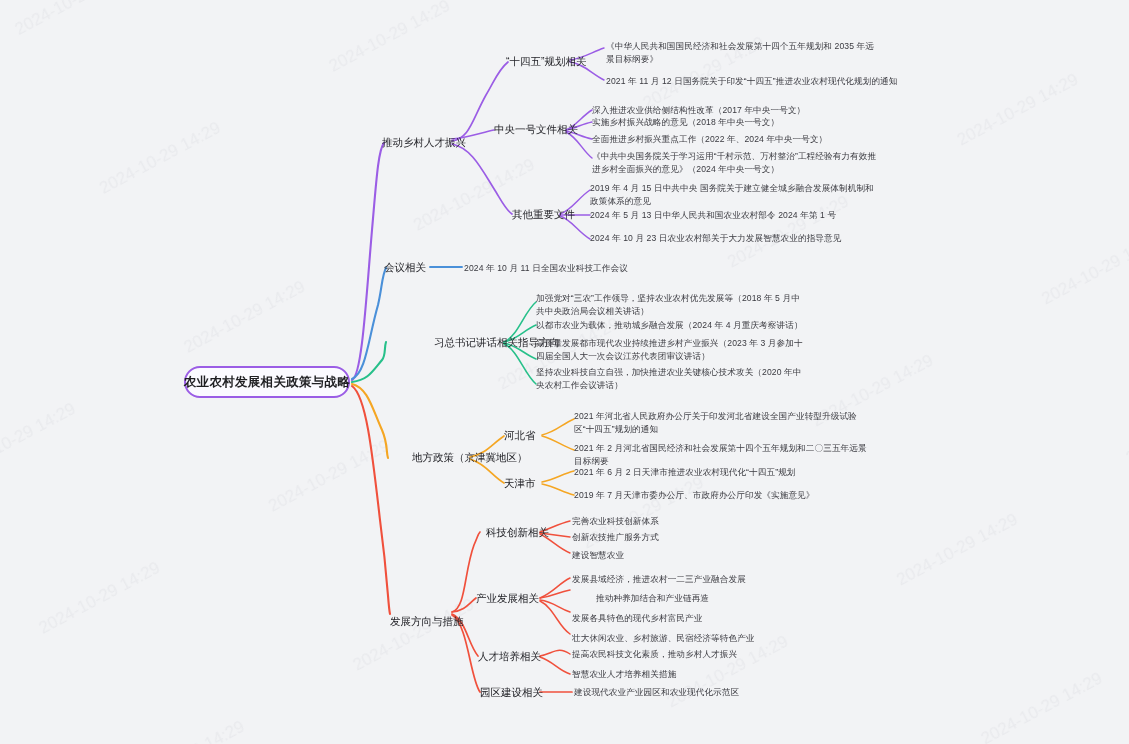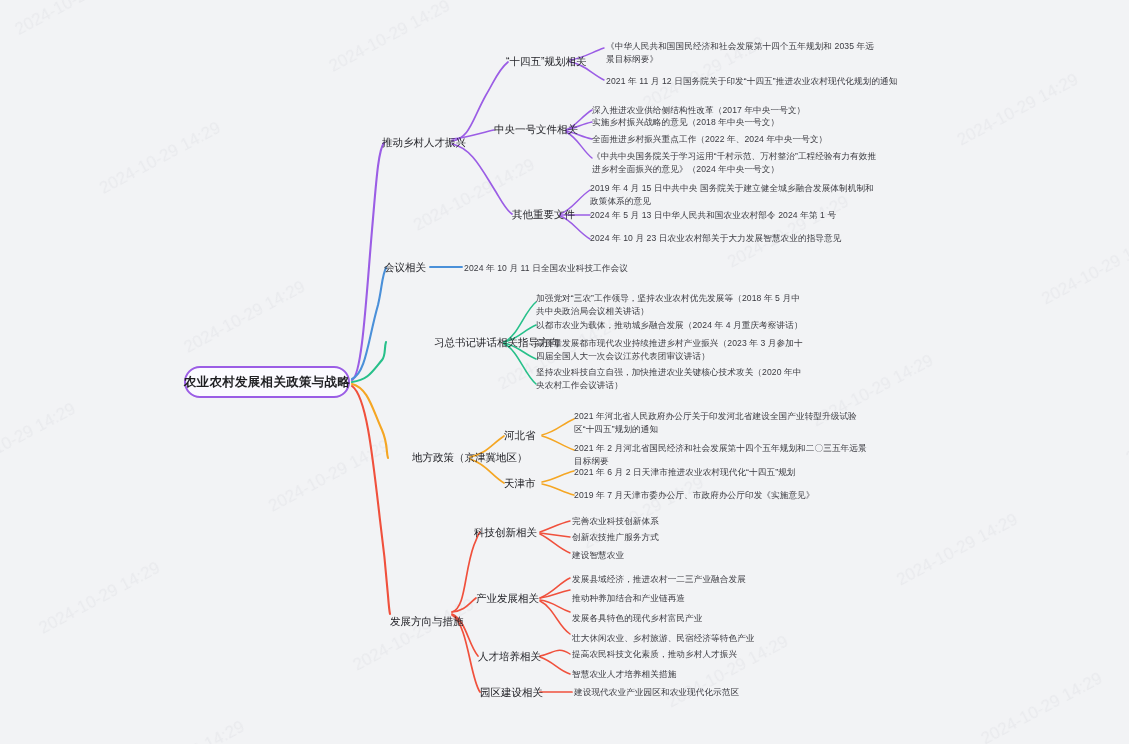--- a/index.html
+++ b/index.html
@@ -178,28 +178,28 @@
   <div class="node branch-label" style="left:504px; top:428px;">河北省</div>
   <div class="leaf wrap" style="left:574px; top:410px; width:290px;">2021 年河北省人民政府办公厅关于印发河北省建设全国产业转型升级试验区“十四五”规划的通知</div>
   <div class="leaf wrap" style="left:574px; top:442px; width:294px;">2021 年 2 月河北省国民经济和社会发展第十四个五年规划和二〇三五年远景目标纲要</div>
 
   <div class="node branch-label" style="left:504px; top:476px;">天津市</div>
   <div class="leaf" style="left:574px; top:466px;">2021 年 6 月 2 日天津市推进农业农村现代化“十四五”规划</div>
   <div class="leaf" style="left:574px; top:489px;">2019 年 7 月天津市委办公厅、市政府办公厅印发《实施意见》</div>
 
   <div class="node branch-label" style="left:390px; top:606px;margin-top:8px;">发展方向与措施</div>
 
-  <div class="node branch-label" style="left:468px; top:525px;padding-left:6px;">科技创新相关</div>
+  <div class="node branch-label" style="left:480px; top:525px;padding-left:6px;">科技创新相关</div>
   <div class="leaf" style="left:572px; top:515px;">完善农业科技创新体系</div>
   <div class="leaf" style="left:572px; top:532px;font-family:Liberation Mono, monospace;">创新农技推广服务方式</div>
   <div class="leaf" style="left:572px; top:549px;">建设智慧农业</div>
 
   <div class="node branch-label" style="left:476px; top:591px;">产业发展相关</div>
   <div class="leaf" style="left:572px; top:573px;">发展县域经济，推进农村一二三产业融合发展</div>
-  <div class="leaf" style="left:572px; top:592px;">推动种养加结合和产业链再造</div>
+  <div class="leaf" style="left:596px; top:592px;">推动种养加结合和产业链再造</div>
   <div class="leaf" style="left:572px; top:612px;">发展各具特色的现代乡村富民产业</div>
   <div class="leaf" style="left:572px; top:632px;">壮大休闲农业、乡村旅游、民宿经济等特色产业</div>
 
   <div class="node branch-label" style="left:478px; top:649px;">人才培养相关</div>
   <div class="leaf" style="left:572px; top:648px;">提高农民科技文化素质，推动乡村人才振兴</div>
   <div class="leaf" style="left:572px; top:668px;">智慧农业人才培养相关措施</div>
 
   <div class="node branch-label" style="left:480px; top:685px;">园区建设相关</div>
   <div class="leaf" style="left:574px; top:686px;">建设现代农业产业园区和农业现代化示范区</div>
 

